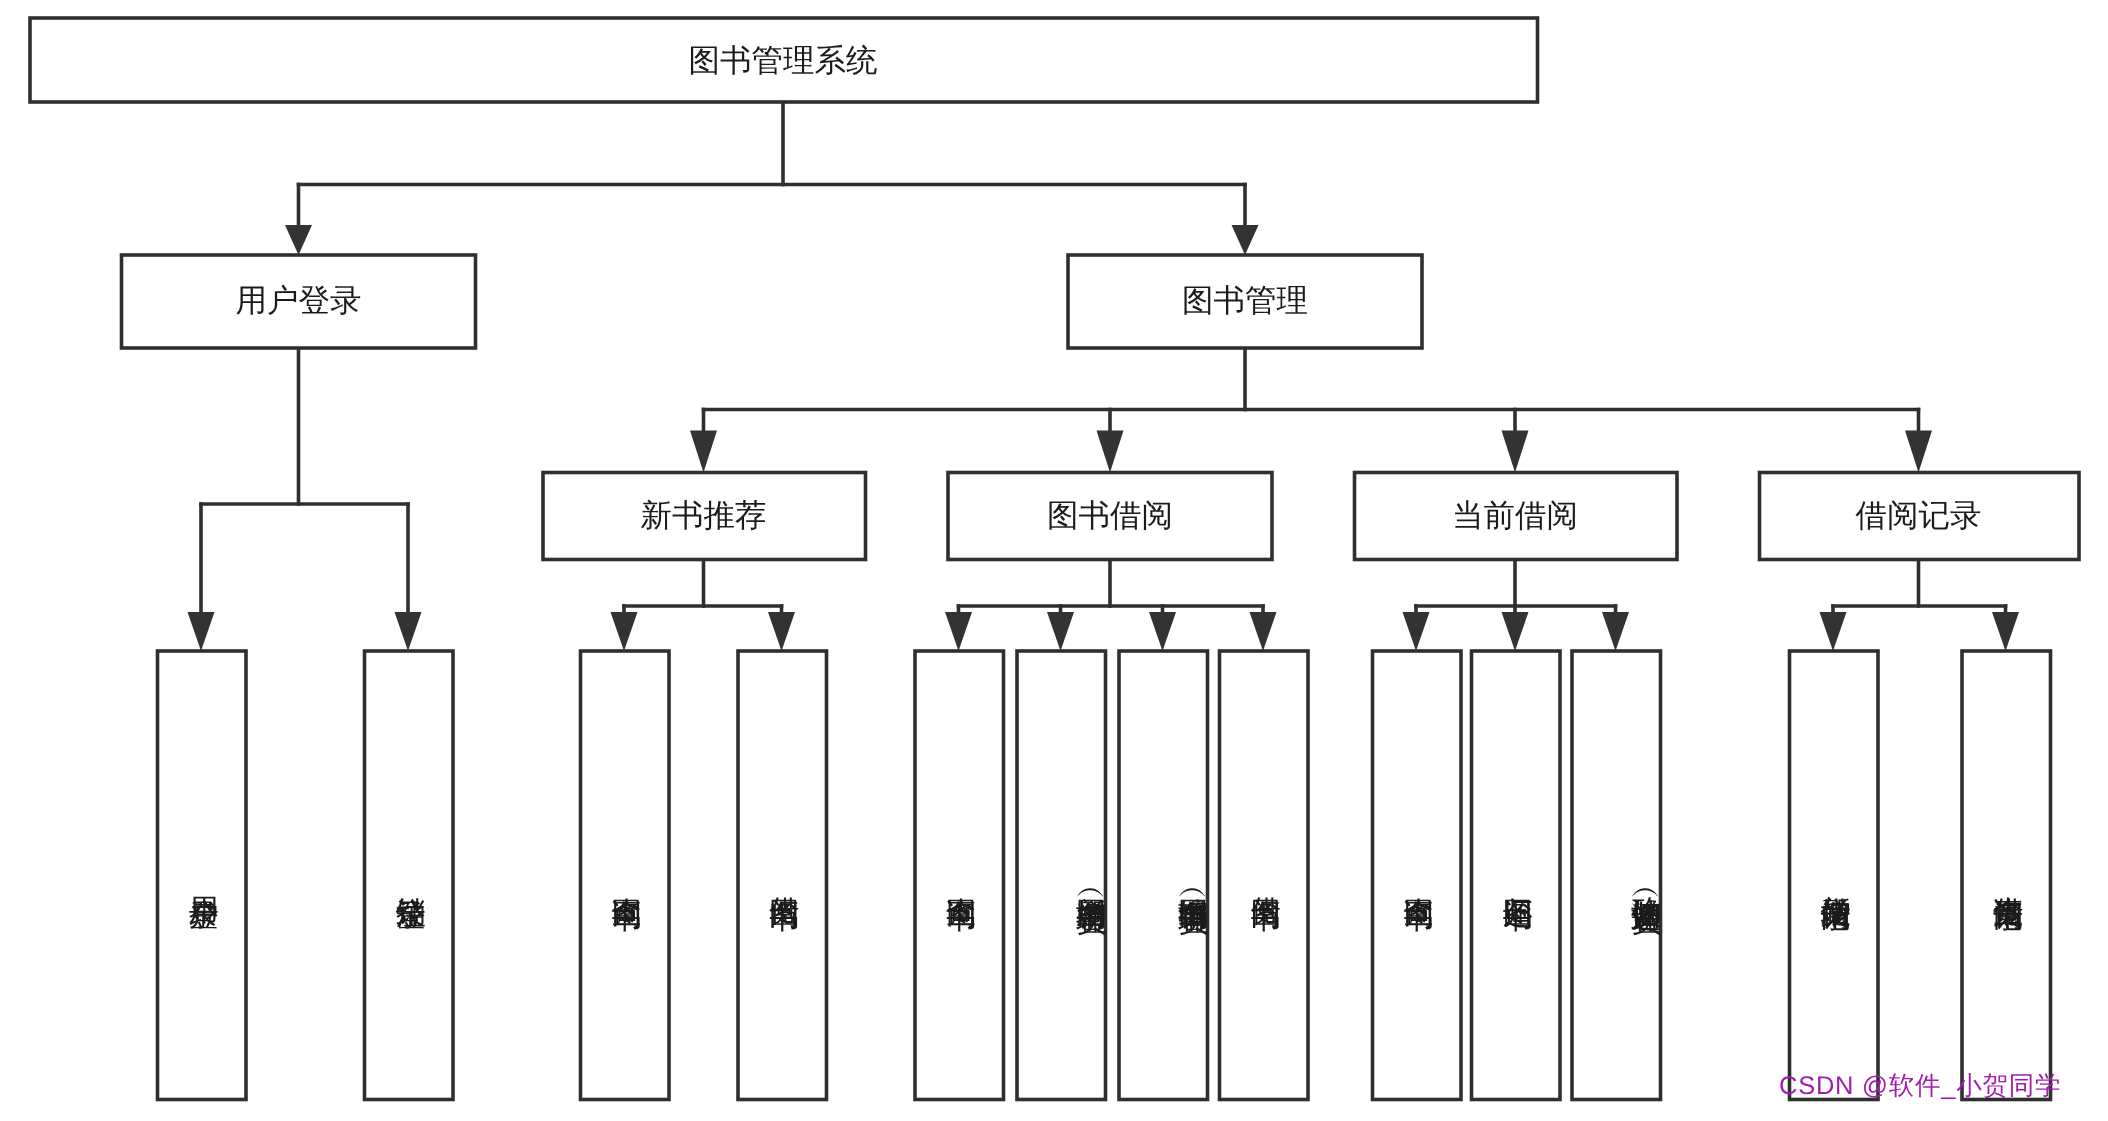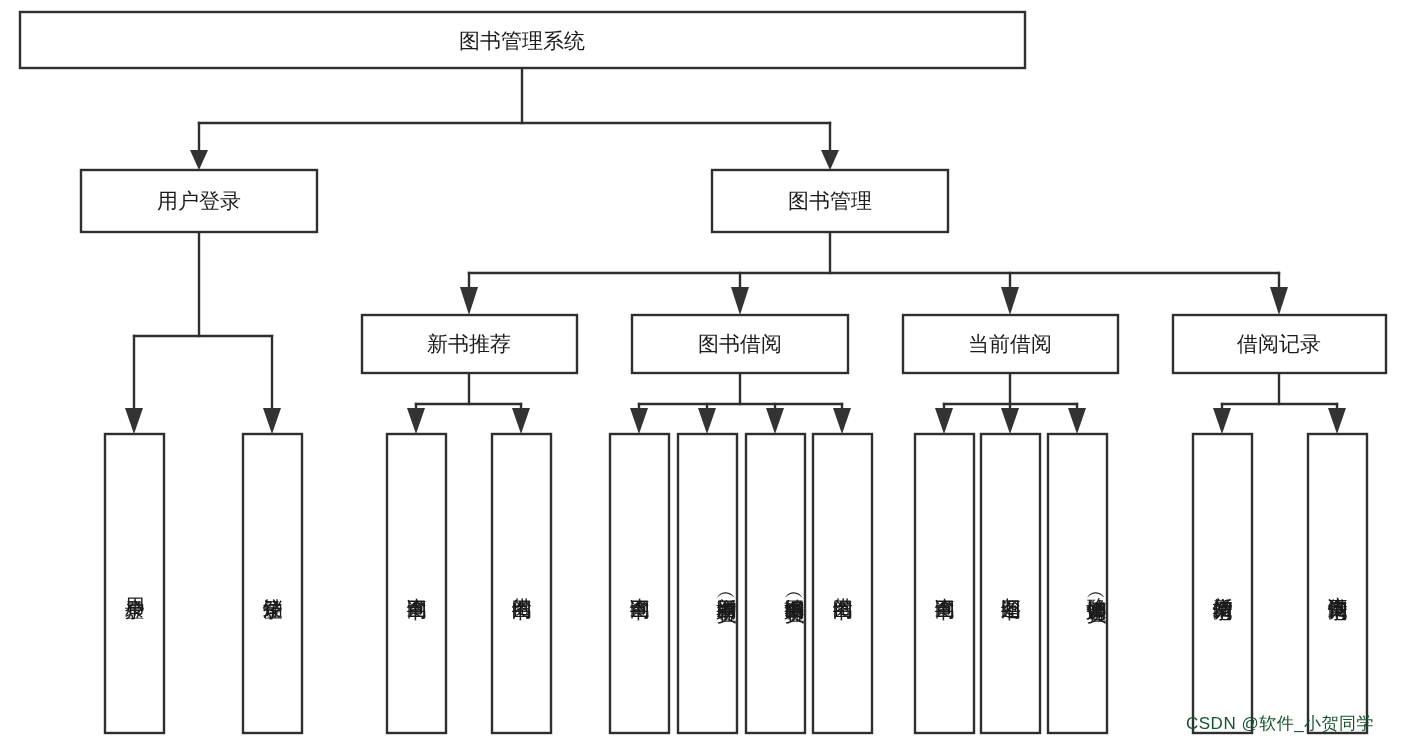--- a/index.html
+++ b/index.html
@@ -57,21 +57,21 @@
     text-orientation: upright;
     letter-spacing: 1px;
     white-space: nowrap;
     pointer-events: none;
     text-align: center;
   }
   .watermark {
     position: absolute;
     font-family: "Liberation Sans", "DejaVu Sans", sans-serif;
     font-size: 17px;
-    color: #14532d;
+    color: #a21caf;
     left: 1186px;
     top: 712px;
     white-space: nowrap;
     letter-spacing: 0.5px;
   }
 </style>
 </head>
 <body>
 
 <div id="diagram-root">

